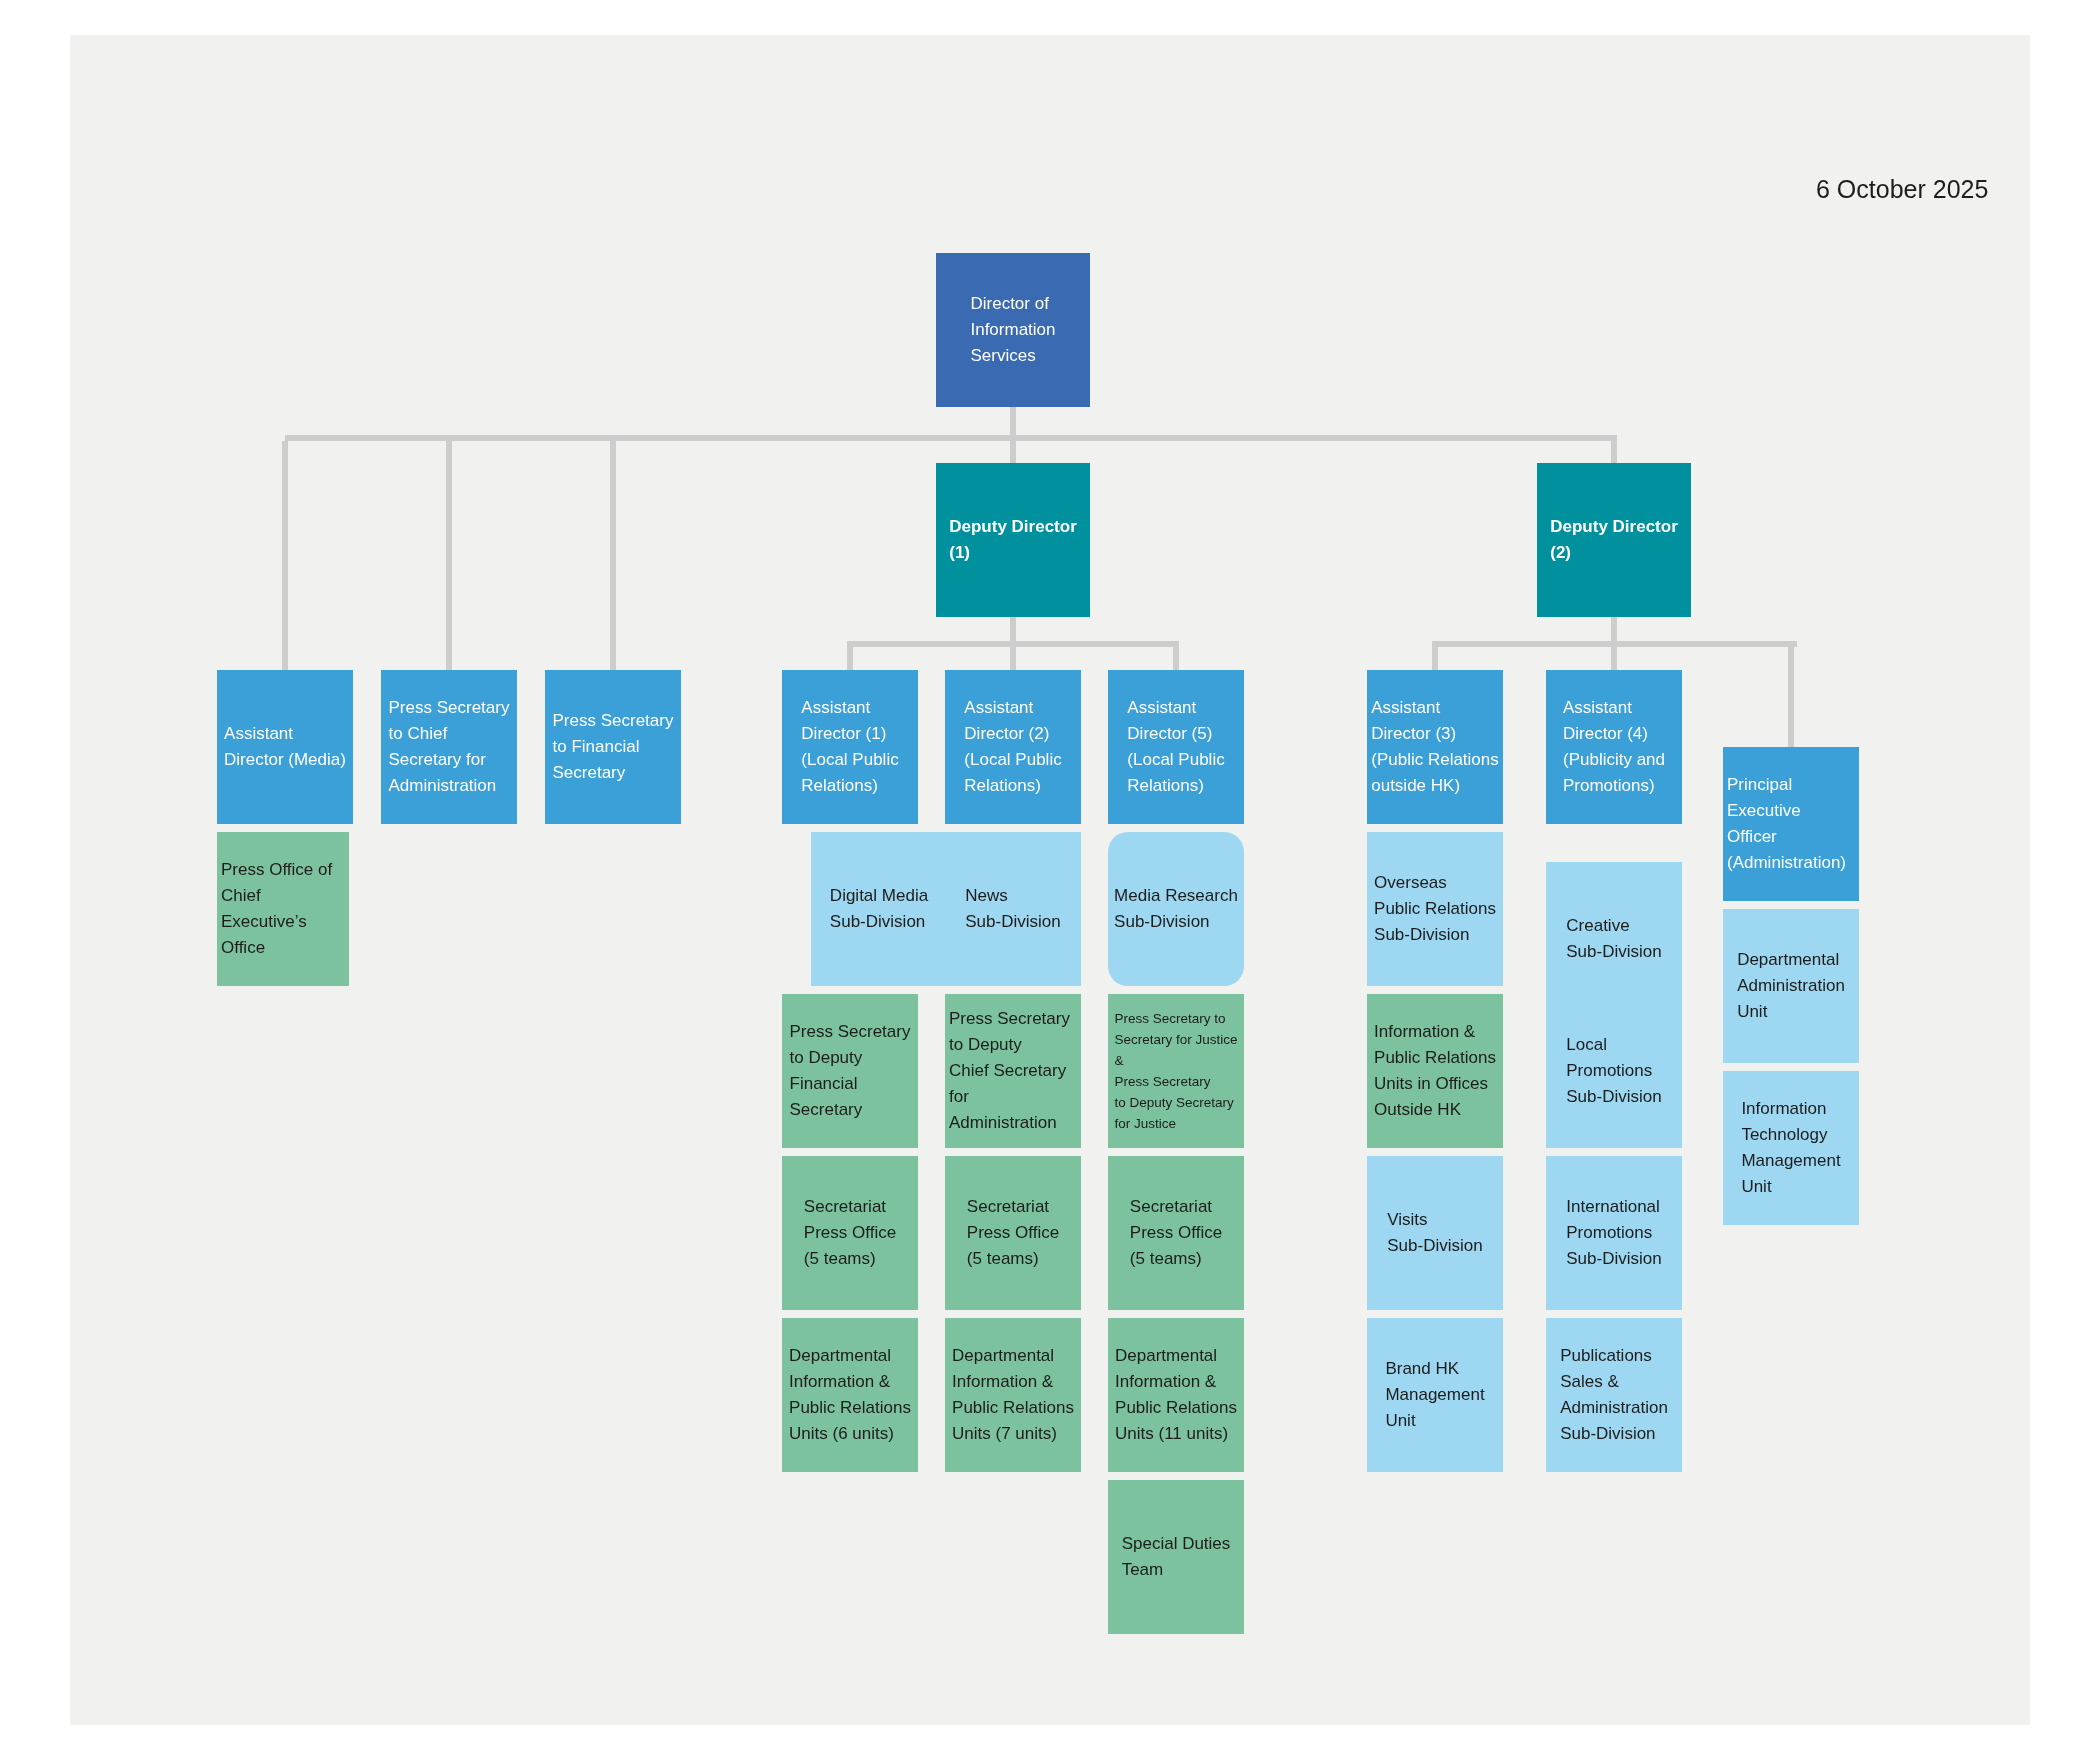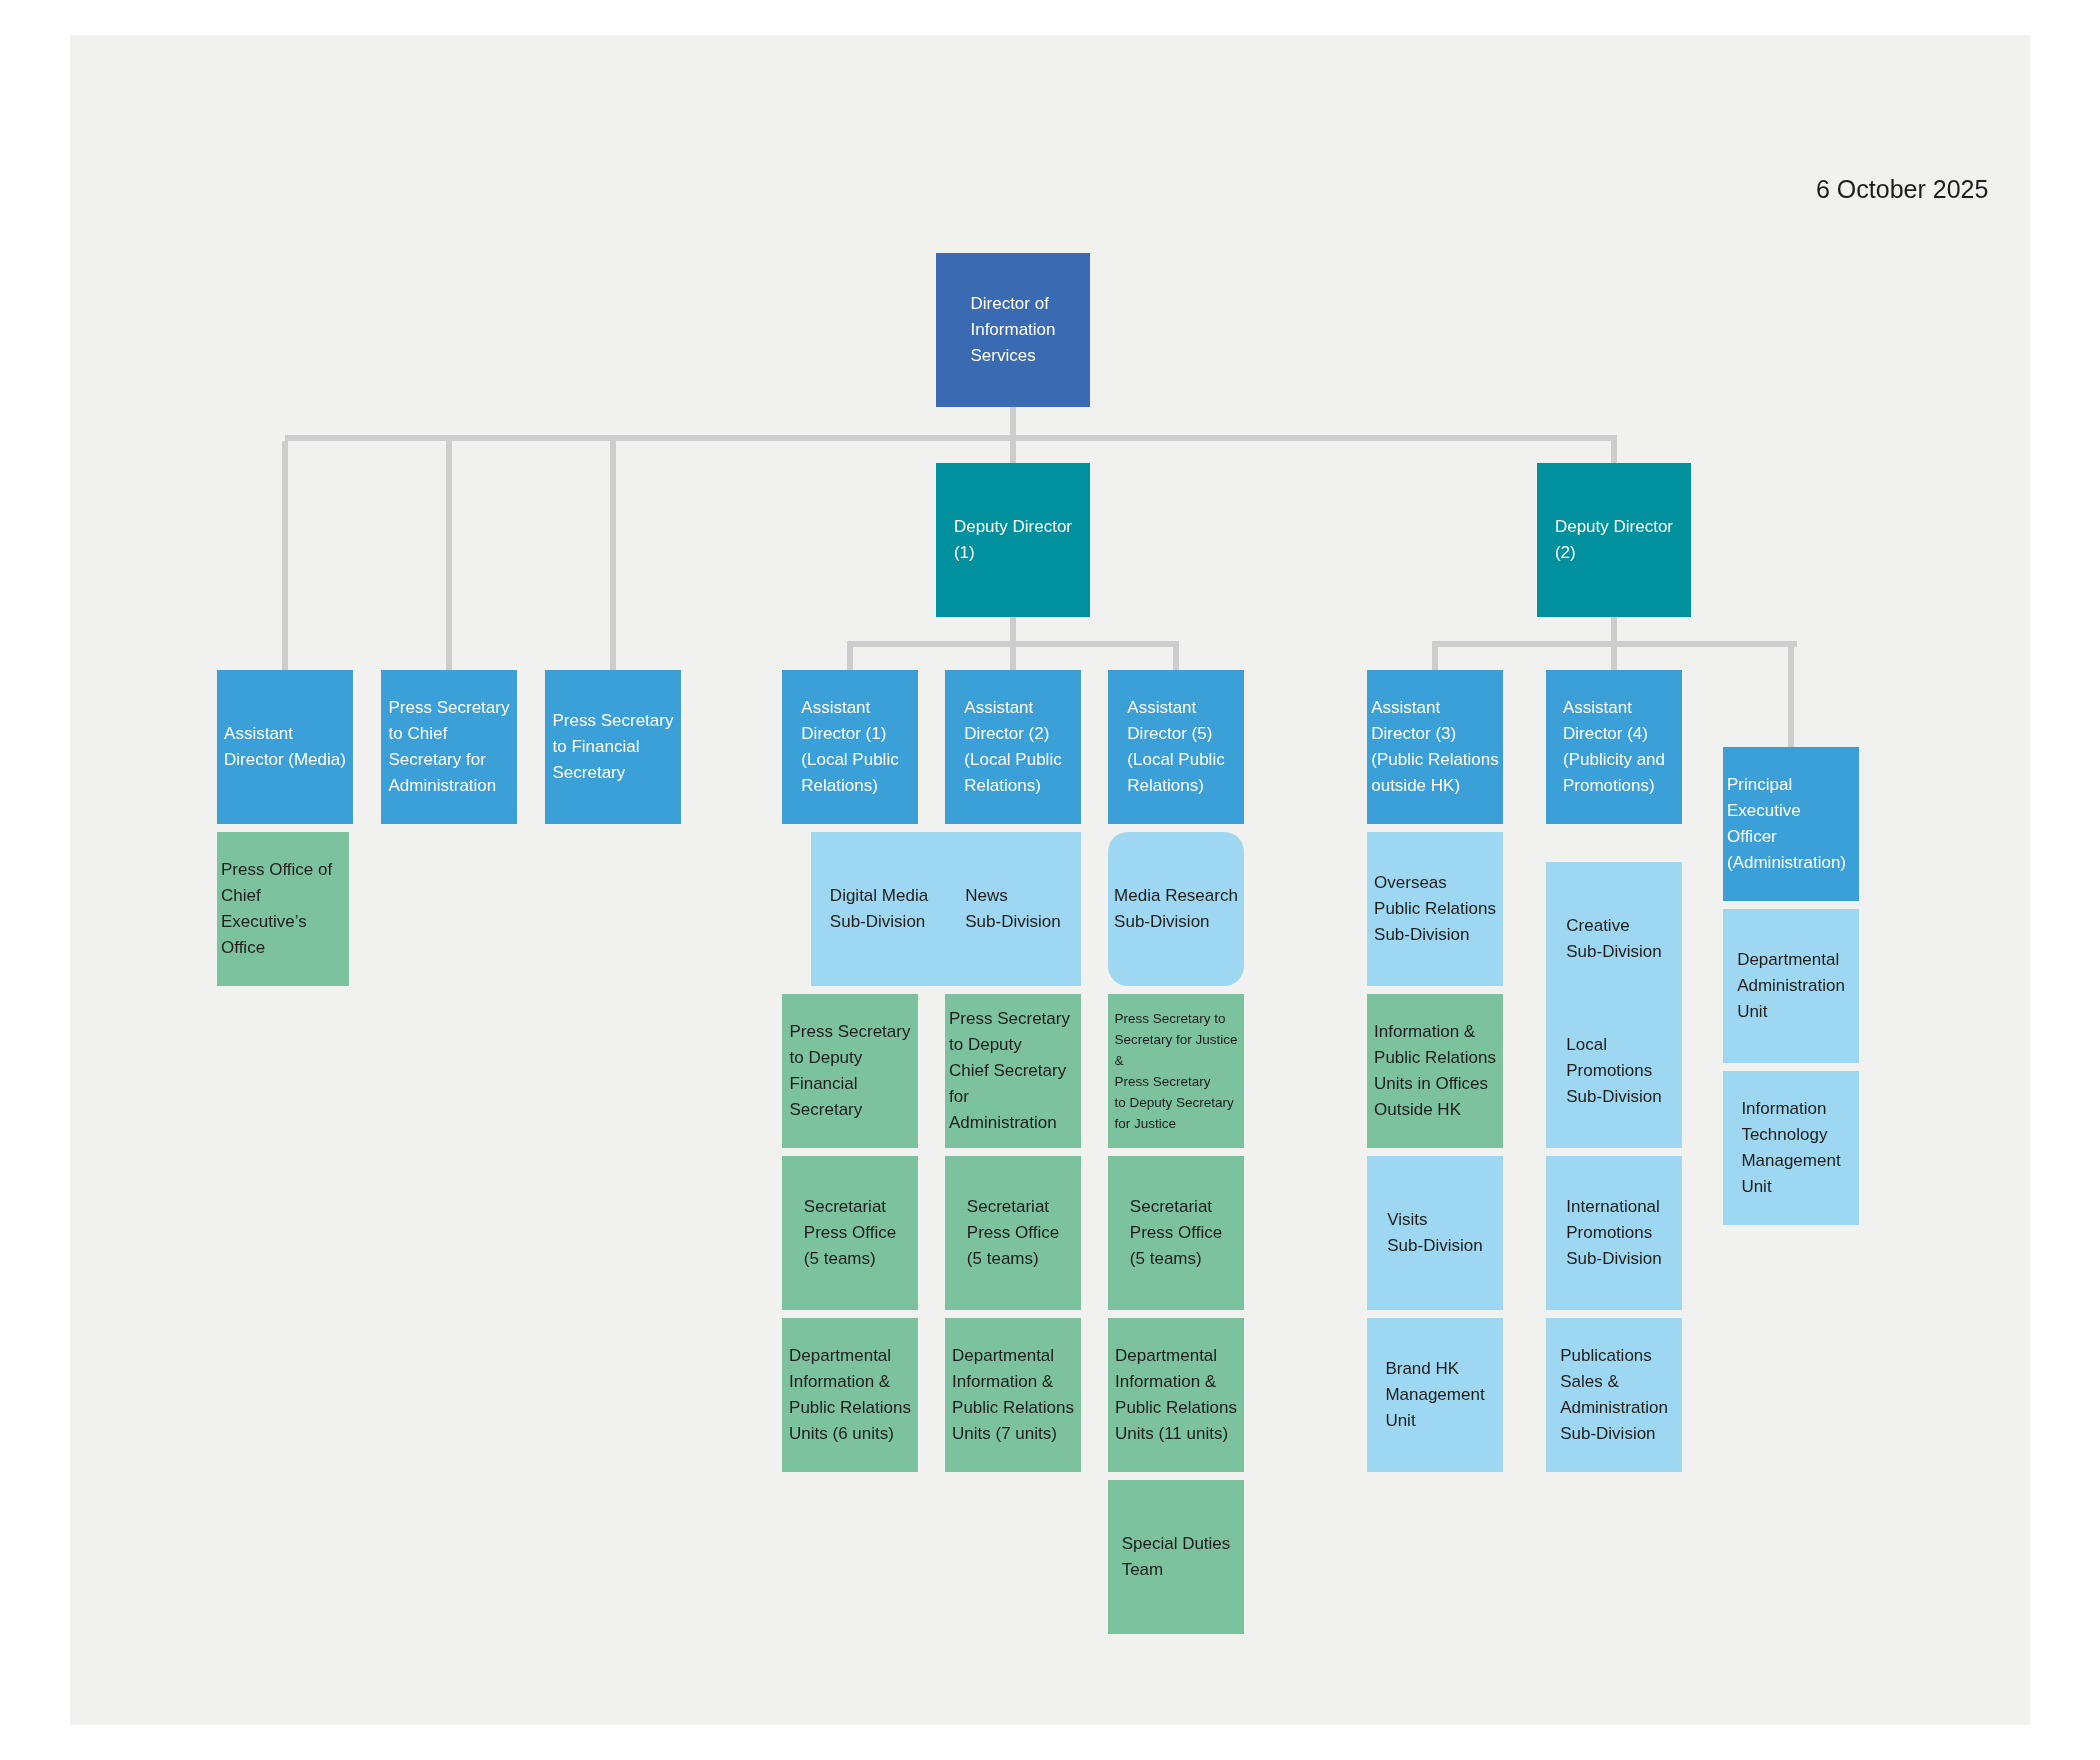--- a/index.html
+++ b/index.html
@@ -5,21 +5,21 @@
   html,body{margin:0;padding:0;background:#ffffff;}
   body{width:2100px;height:1760px;position:relative;font-family:"Liberation Sans","DejaVu Sans",sans-serif;}
   #panel{position:absolute;left:70px;top:35px;width:1960px;height:1690px;background:#f1f1f0;}
   #title{position:absolute;left:224px;top:115px;font-size:41px;font-weight:700;letter-spacing:-0.5px;color:#1090a8;white-space:nowrap;}
   #date{position:absolute;left:1718px;top:140px;width:200px;font-size:25px;color:#1d1d1b;white-space:nowrap;margin-left:28px;}
   .connector{position:absolute;background:#cdcdcd;}
   .box{position:absolute;display:flex;align-items:center;justify-content:center;text-align:left;box-sizing:border-box;}
   .box .lbl{white-space:pre-line;font-size:17px;line-height:26px;padding:4px;}
   .box.small .lbl{font-size:13.5px;line-height:21px;}
   .lvl-director{background:#3a6ab2;color:#ffffff;}
-  .lvl-deputy{background:#01919e;color:#ffffff;}
+  .lvl-deputy{background:#01919e;color:#ffffff;font-weight:bold;}
   .lvl-officer{background:#3b9fd8;color:#ffffff;}
   .lvl-sub{background:#9dd7f2;color:#1d1d1b;}
   .lvl-unit{background:#7cc29f;color:#1d1d1b;}
 </style>
 </head>
 <body>
 
 <div id="panel">
   <div id="date">6 October 2025</div>
   <div id="org">

